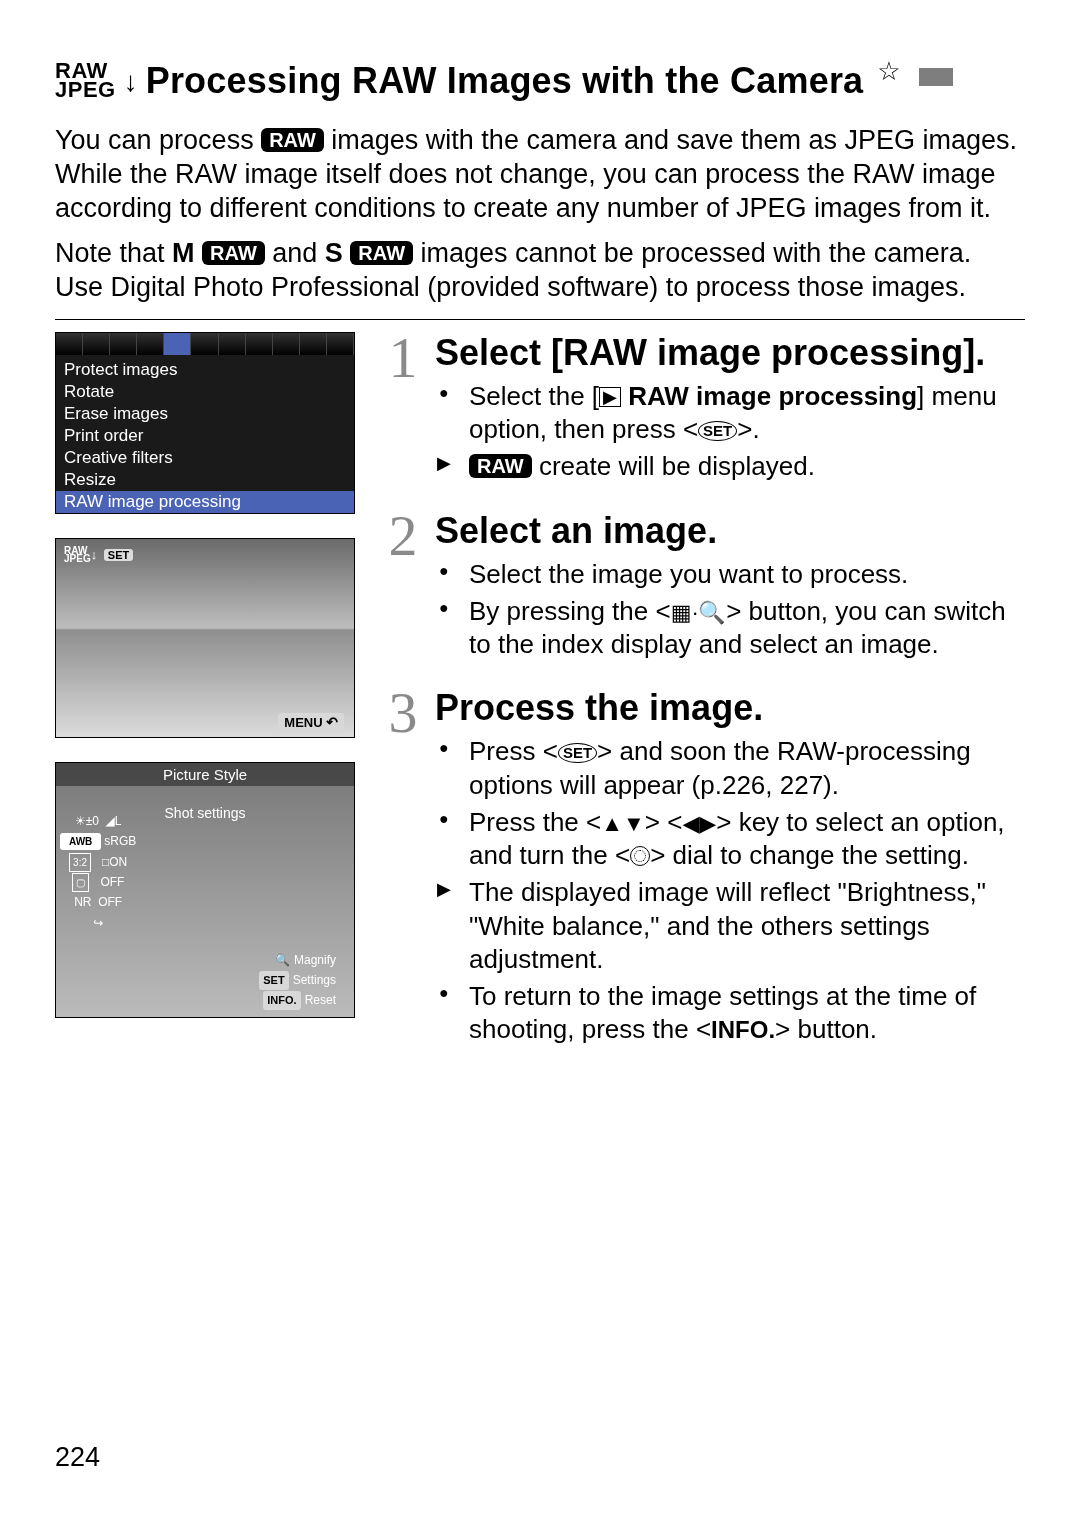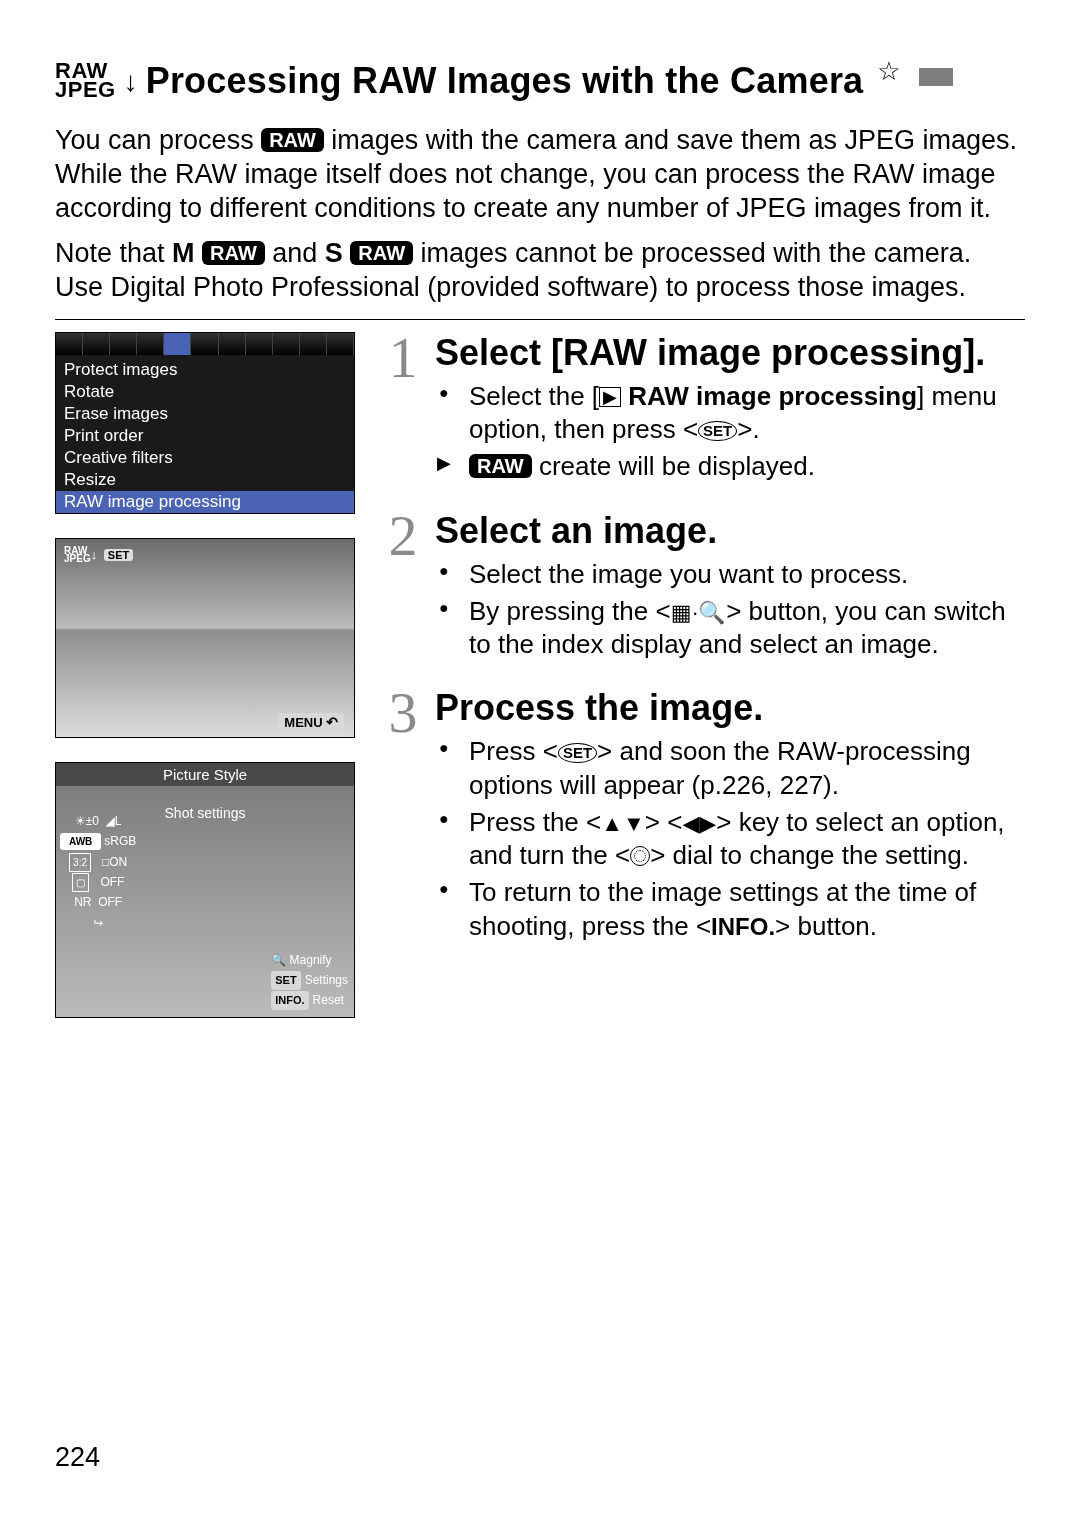--- a/index.html
+++ b/index.html
@@ -52,21 +52,21 @@
   .panel2 .bottomright { position: absolute; bottom: 6px; right: 10px; background: #d8d8d8; color: #000000; font-size: 13px; font-weight: bold; padding: 1px 6px; border-radius: 3px; }
   .panel2 .bottomright .undo { font-size: 14px; }
 
   .panel3 { height: 256px; position: relative; background: linear-gradient(#777, #bbb); }
   .panel3 .hdr { position:absolute; top:0; left:0; right:0; text-align:center; font-size:15px; padding:3px 0; background: rgba(60,60,60,0.8);}
   .panel3 .sub { position:absolute; top:24px; left:0; right:0; text-align:center; font-size:14px; padding:18px 0; }
   .panel3 .left-icons { position:absolute; left:4px; top:48px; font-size:12px; line-height:1.7; }
   .panel3 .left-icons div { white-space: nowrap; text-align: center; }
   .panel3 .left-icons .badge { display:inline-block; background:#fff; color:#000; border-radius:3px; padding:0 9px; font-size:10px; font-weight:bold; margin-right:3px;}
   .panel3 .left-icons .framed { display:inline-block; border:1px solid #fff; padding:0 3px; font-size:10px; margin-right:11px;}
-  .panel3 .br { position:absolute; right:6px; bottom:6px; font-size:12px; line-height:1.7;}
+  .panel3 .br { position:absolute; right:18px; bottom:6px; text-align:right; font-size:12px; line-height:1.7;}
   .panel3 .br .lbl { display:inline-block; background:#d8d8d8; color:#000; border-radius:3px; padding:0 4px; font-weight:bold; font-size:11px; margin-right:4px;}
   .panel3 .br .mag { font-size:12px; }
 
   
   .step { display: flex; gap: 14px; margin-bottom: 22px; }
   .step-num { font-size: 58px; font-weight: normal; color: #8a8a8a; line-height: 0.9; width: 36px; text-align: center; font-family: Georgia, serif;}
   .step-body { flex: 1; }
   .step-title { font-size: 36px; font-weight: bold; margin-bottom: 6px; }
   .bullets { list-style: none; padding: 0; }
   .bullets li { font-size: 26px; line-height: 1.28; padding-left: 34px; position: relative; margin-bottom: 4px; }
@@ -197,20 +197,21 @@
         <div class="step-num">3</div>
         <div class="step-body">
           <div class="step-title">Process the image.</div>
           <ul class="bullets">
             <li class="dot">
               <span>Press &lt;</span><span class="set-button-inline">SET</span><span>&gt; and soon the RAW-processing options will appear (p.226, 227).</span>
             </li>
             <li class="dot">
               <span>Press the &lt;</span><span class="key-inline">▲▼</span><span>&gt; &lt;</span><span class="key-inline">◀▶</span><span>&gt; key to select an option, and turn the &lt;</span><span class="dial-inline"></span><span>&gt; dial to change the setting.</span>
             </li>
+            <li class="tri">The displayed image will reflect "Brightness," "White balance," and the others settings adjustment.</li>
             <li class="dot">
               <span>To return to the image settings at the time of shooting, press the &lt;</span><span class="info-inline">INFO.</span><span>&gt; button.</span>
             </li>
           </ul>
         </div>
       </div>
 
     </div>
   </div>
 

